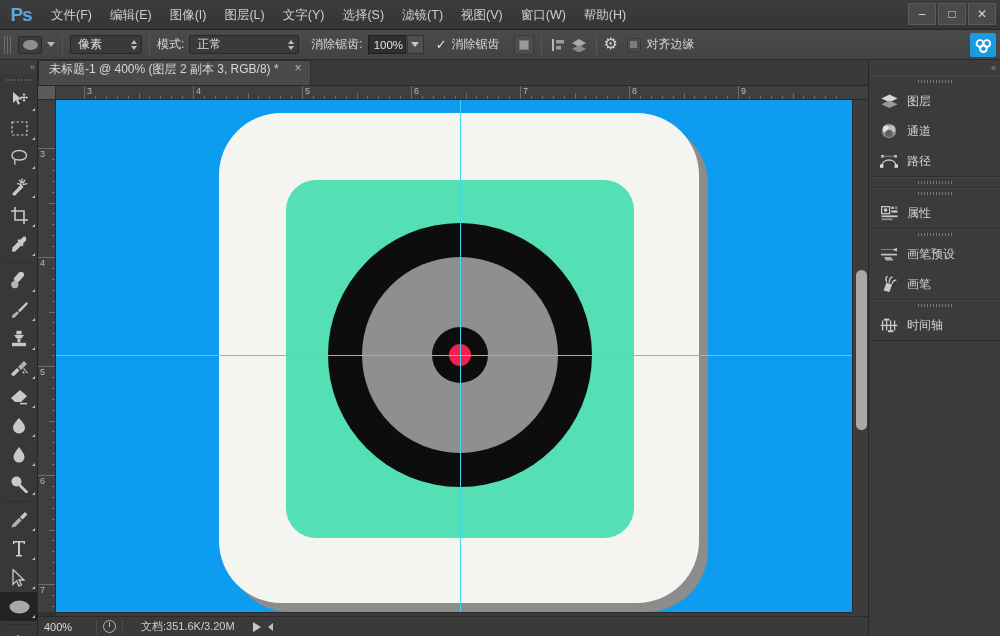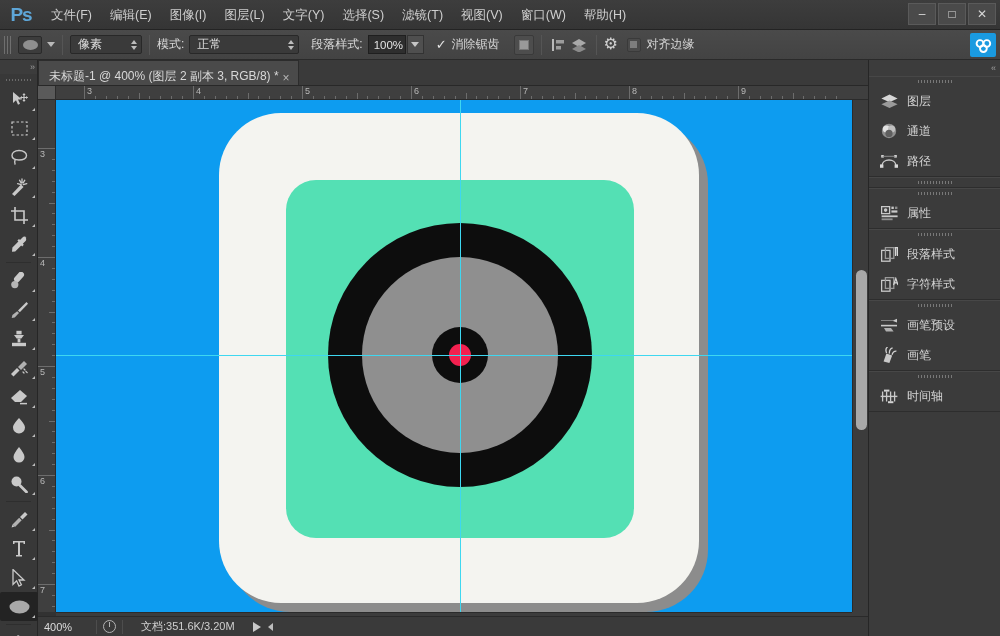--- a/index.html
+++ b/index.html
@@ -93,21 +93,21 @@
   }
 
   
   .tabbar {
     position: absolute; left: 38px; top: 60px; width: 830px; height: 26px;
     background: #3a3a3a; border-bottom: 1px solid #282828;
     display: flex; align-items: flex-end;
   }
   .doctab {
     height: 25px; background: #4a4a4a; border: 1px solid #2c2c2c; border-bottom: none;
-    display: flex; align-items: flex-end; gap: 4px; padding: 0 8px 0 10px;
+    display: flex; align-items: flex-start; gap: 16px; padding: 0 8px 0 10px;
     font-size: 12px; color: #d8d8d8; white-space: nowrap;
   }
   .doctab .x { color: #b5b5b5; font-size: 12px; }
 
   
   .toolbar {
     position: absolute; left: 0; top: 60px; width: 38px; height: 576px;
     background: #383838; border-right: 1px solid #262626;
   }
   .tb-header {
@@ -289,21 +289,21 @@
     <div class="combo" style="width:110px;justify-content:space-between;">
       <span>正常</span>
       <span class="spin">
           <i class="up"></i>
           <i class="dn"></i>
         </span>
     </div>
 
     <div style="width:12px"></div>
 
-    <span class="lbl">段落样式:</span>
+    <span class="lbl">消除锯齿:</span>
     <div class="num-field" style="width:38px;">
       <span>100%</span>
     </div>
     <div class="dd-btn">
         <i></i>
       </div>
 
     <div style="width:12px"></div>
 
     <div class="chk">
@@ -734,45 +734,20 @@
             </span>
             <span>属性</span>
           </div>
         </div>
         <div class="dock-group">
           <div class="dock-handle">
             <span></span>
           </div>
           <div class="dock-item">
             <span class="dock-ico">
-              <svg width="17" height="15" viewBox="0 0 17 15">
-                <rect x="0.6" y="3.4" width="8.4" height="10.8" fill="none" stroke="#c9c9c9" stroke-width="1.3"></rect>
-                <rect x="4.4" y="0.6" width="8.4" height="10.8" fill="none" stroke="#9a9a9a" stroke-width="1.3"></rect>
-                <path d="M13.6 0.6 h2.8 v8.4 M14.6 0.6 v8.4" stroke="#d8d8d8" stroke-width="1.3" fill="none"></path>
-              </svg>
-            </span>
-            <span>段落样式</span>
-          </div>
-          <div class="dock-item">
-            <span class="dock-ico">
-              <svg width="17" height="15" viewBox="0 0 17 15">
-                <rect x="0.6" y="3.4" width="8.4" height="10.8" fill="none" stroke="#c9c9c9" stroke-width="1.3"></rect>
-                <rect x="4.4" y="0.6" width="8.4" height="10.8" fill="none" stroke="#9a9a9a" stroke-width="1.3"></rect>
-                <path d="M12.6 8 L14.8 1.4 L17 8 M13.4 5.8 H16.2" fill="none" stroke="#d8d8d8" stroke-width="1.2"></path>
-              </svg>
-            </span>
-            <span>字符样式</span>
-          </div>
-        </div>
-        <div class="dock-group">
-          <div class="dock-handle">
-            <span></span>
-          </div>
-          <div class="dock-item">
-            <span class="dock-ico">
               <svg width="18" height="14" viewBox="0 0 18 14">
                 <path d="M1 2.4 H13 L17 0.8 V4.4 L13 3 H1z" fill="#c9c9c9"></path>
                 <path d="M1 7.6 H17" stroke="#c9c9c9" stroke-width="1.6"></path>
                 <path d="M4 10 L11 10 L13.6 13.6 L6 13.6z" fill="#b0b0b0"></path>
               </svg>
             </span>
             <span>画笔预设</span>
           </div>
           <div class="dock-item">
             <span class="dock-ico">

